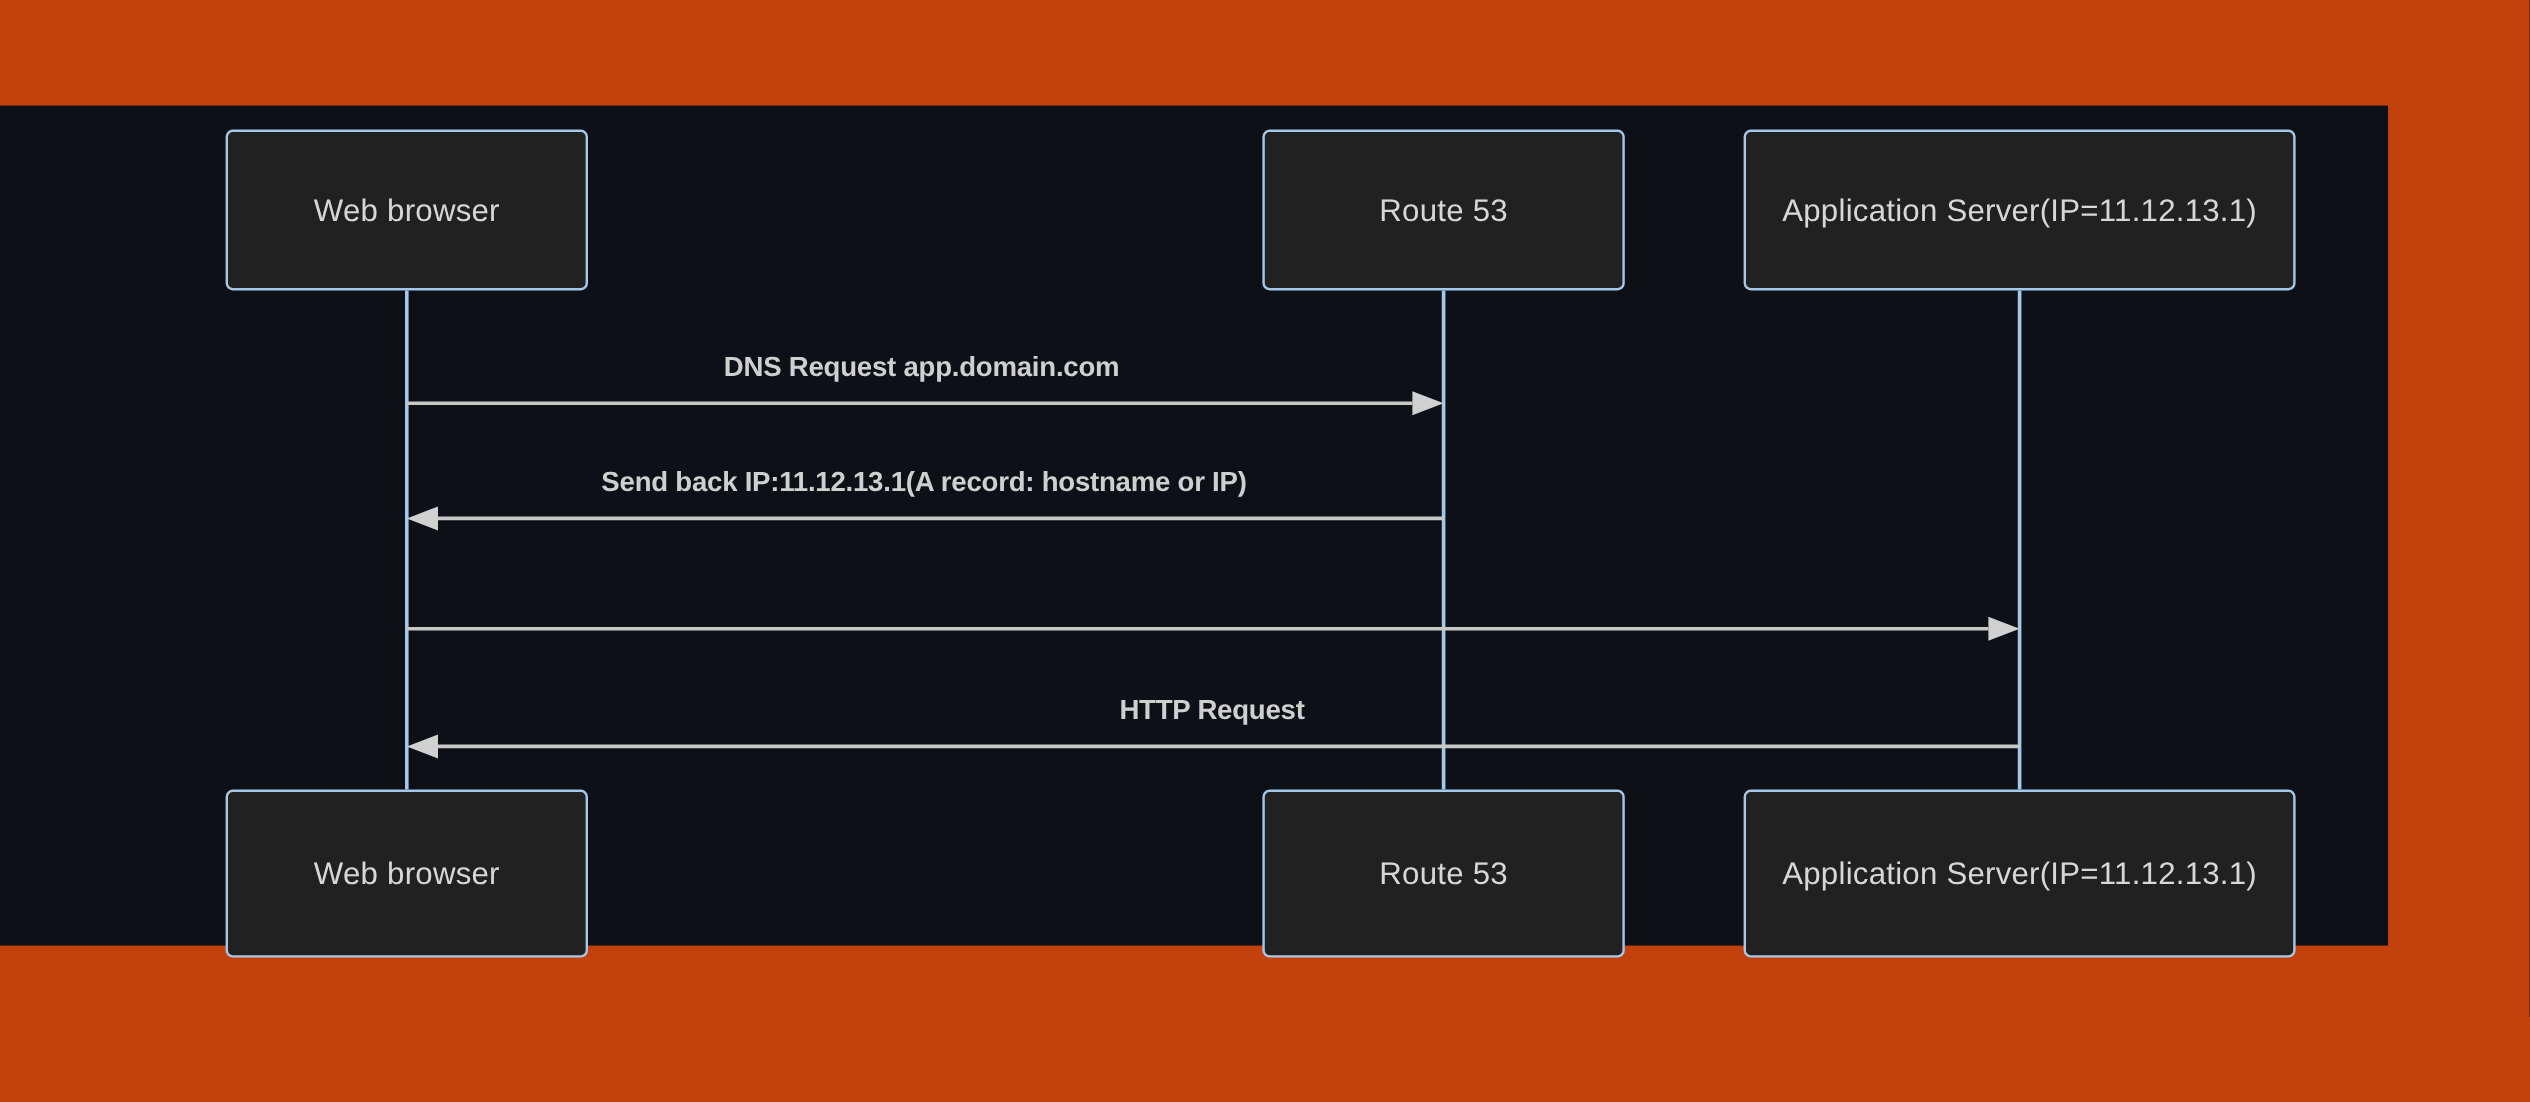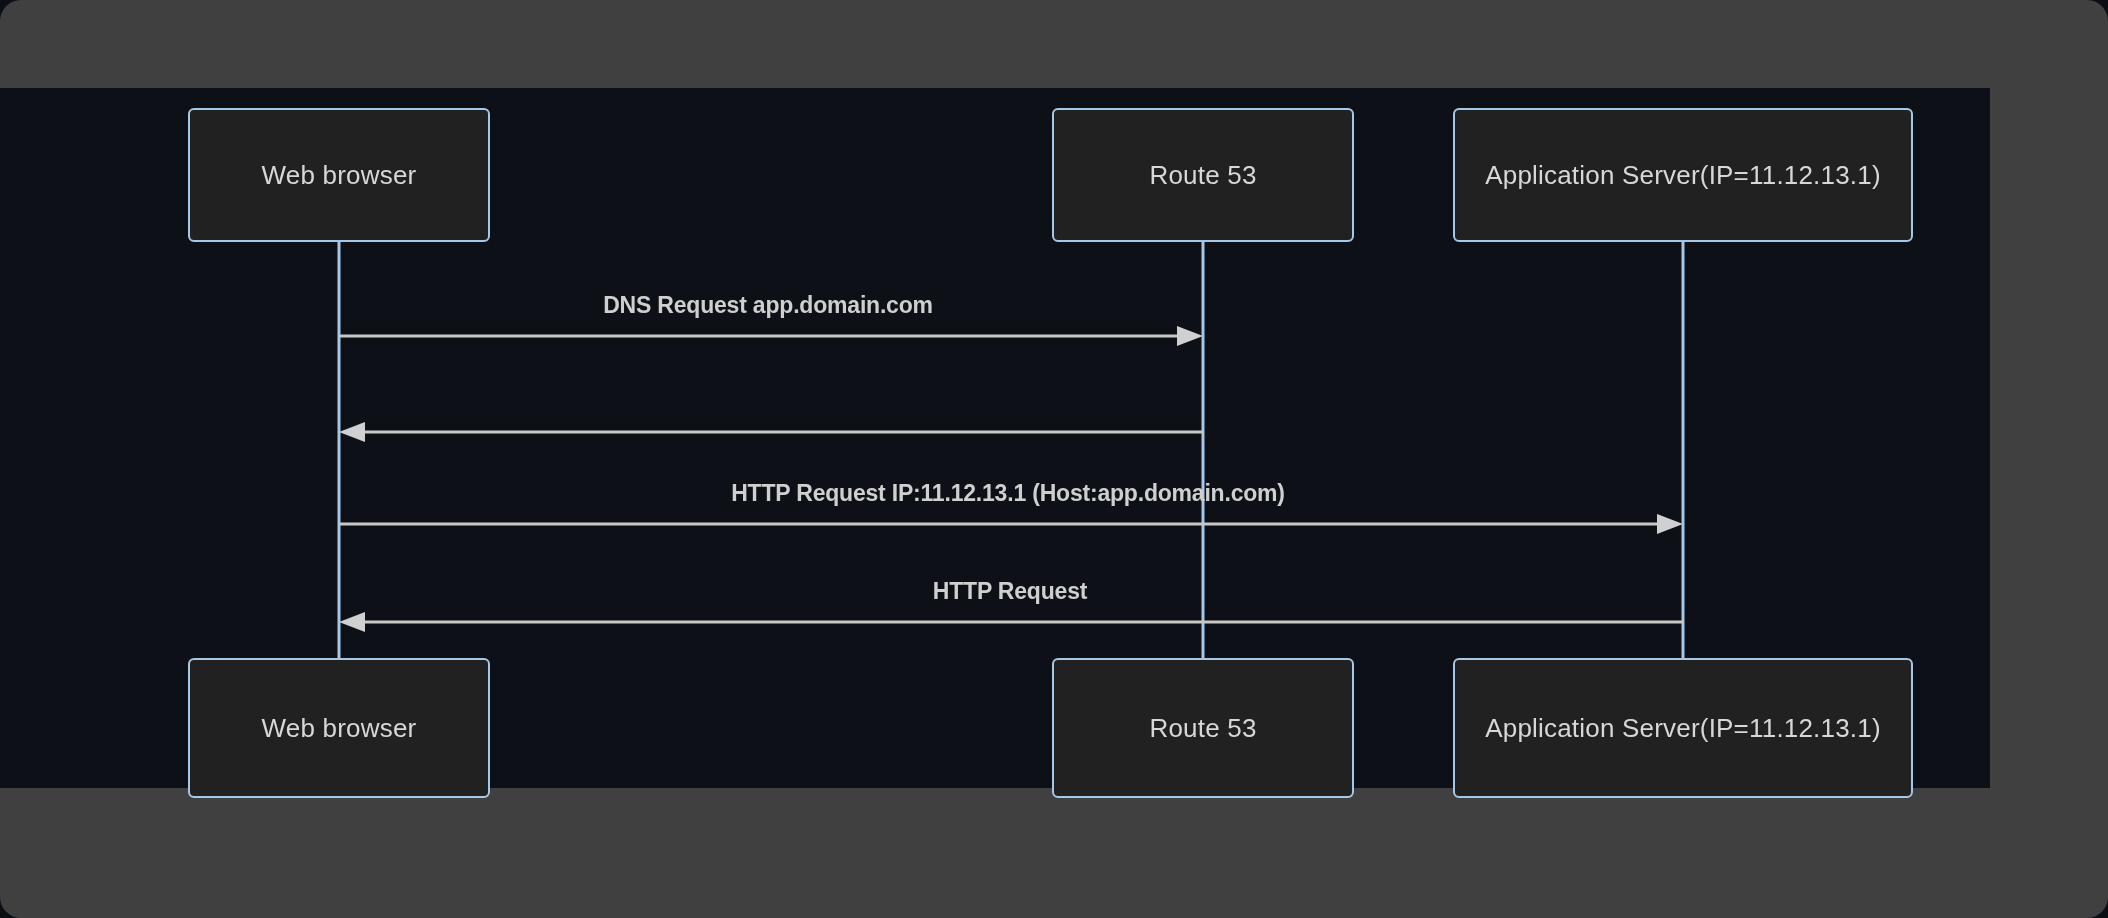--- a/index.html
+++ b/index.html
@@ -64,21 +64,21 @@
     font-weight: bold;
     white-space: nowrap;
     transform: translateX(-50%);
     text-align: center;
     letter-spacing: -0.2px;
   }
 </style>
 </head>
 <body>
 
-<div id="diagram-root" style="background: #404040; border-radius: 21px;">
+<div id="diagram-root" style="background: #c2410c;">
 
   <div class="inner-panel" style="background: rgb(13, 17, 23);"></div>
 
   <svg class="diagram-svg" viewBox="0 0 2108 918">
     <g id="lifelines-group">
         <line x1="339" y1="242" x2="339" y2="658" stroke="#a6c8e8" stroke-width="3"></line>
         <line x1="1203" y1="242" x2="1203" y2="658" stroke="#a6c8e8" stroke-width="3"></line>
         <line x1="1683" y1="242" x2="1683" y2="658" stroke="#a6c8e8" stroke-width="3"></line>
       </g>
     <g id="messages-group">
@@ -107,16 +107,16 @@
     <span class="participant-label" style="color: rgb(215, 215, 215);">Web browser</span>
   </div>
   <div class="participant-box" id="pbox-bot-1" style="left: 1052px; top: 658px; width: 302px; height: 140px; background: rgb(33, 33, 33); border-color: rgb(166, 200, 232);">
     <span class="participant-label" style="color: rgb(215, 215, 215);">Route 53</span>
   </div>
   <div class="participant-box" id="pbox-bot-2" style="left: 1453px; top: 658px; width: 460px; height: 140px; background: rgb(33, 33, 33); border-color: rgb(166, 200, 232);">
     <span class="participant-label" style="color: rgb(215, 215, 215);">Application Server(IP=11.12.13.1)</span>
   </div>
 
   <div class="message-label" id="mlabel-0" style="left: 768px; top: 292px; color: rgb(207, 207, 207);">DNS Request app.domain.com</div>
-  <div class="message-label" id="mlabel-2" style="left: 1008px; top: 480px; color: rgb(207, 207, 207);">HTTP Request IP:11.12.13.1 (Host:app.domain.com)</div>
+  <div class="message-label" id="mlabel-1" style="left: 770px; top: 388px; color: rgb(207, 207, 207);">Send back IP:11.12.13.1(A record: hostname or IP)</div>
   <div class="message-label" id="mlabel-3" style="left: 1010px; top: 578px; color: rgb(207, 207, 207);">HTTP Request</div>
 
 </div>
 
 </body></html>

